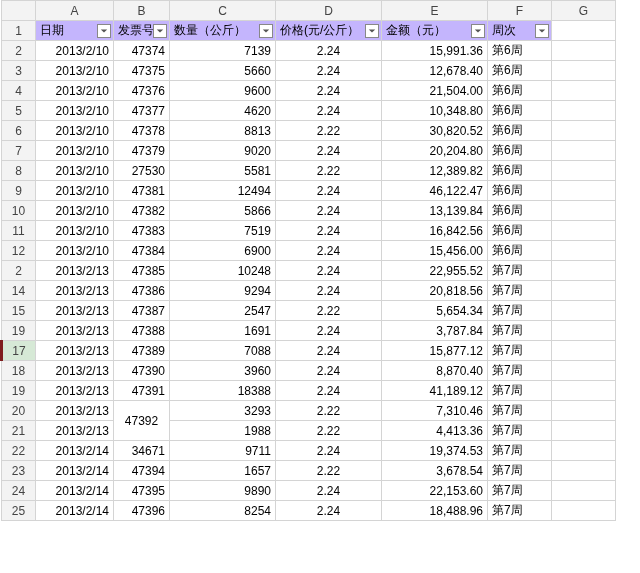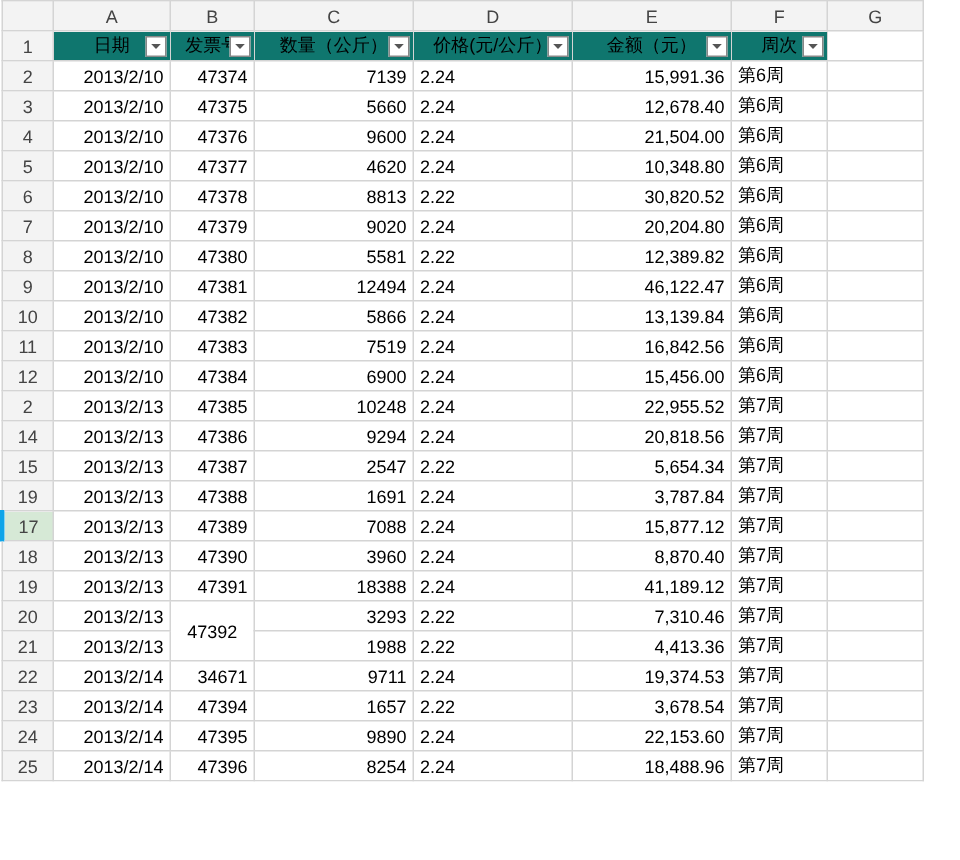--- a/index.html
+++ b/index.html
@@ -8,24 +8,24 @@
   .col-rh{width:34px}
   .col-A{width:78px}
   .col-B{width:56px}
   .col-C{width:106px}
   .col-D{width:106px}
   .col-E{width:106px}
   .col-F{width:64px}
   .col-G{width:64px}
   .colhead{background:#f3f3f3;text-align:center;font-weight:normal;color:#444}
   .rowhead{background:#f3f3f3;text-align:center;font-weight:normal;color:#444}
-  .rowhead.sel{background:#d6e9d6;border-left:3px solid #0ea5e9}
-  .hdrcell{background:#0f766e;position:relative;text-align:center}
+  .rowhead.sel{background:#d6e9d6;border-left:3px solid #7f1d1d}
+  .hdrcell{background:#c4b5fd;position:relative;}
   .num{text-align:right}
-  .ctr{text-align:left}
+  .ctr{text-align:center}
   .filter{position:absolute;right:2px;top:3px;width:12px;height:12px;border:1px solid #888;background:#fff;display:flex;align-items:center;justify-content:center}
   .filter svg{width:8px;height:8px}
   .merge{vertical-align:middle;text-align:center}
 </style>
 </head>
 <body>
 
 <table class="sheet">
   <colgroup>
     <col class="col-rh">
@@ -140,21 +140,21 @@
         <td class="num">47379</td>
         <td class="num">9020</td>
         <td class="ctr">2.24</td>
         <td class="num">20,204.80</td>
         <td>第6周</td>
         <td></td>
       </tr>
       <tr>
         <th class="rowhead">8</th>
         <td class="num">2013/2/10</td>
-        <td class="num">47380</td>
+        <td class="num">27530</td>
         <td class="num">5581</td>
         <td class="ctr">2.22</td>
         <td class="num">12,389.82</td>
         <td>第6周</td>
         <td></td>
       </tr>
       <tr>
         <th class="rowhead">9</th>
         <td class="num">2013/2/10</td>
         <td class="num">47381</td>

